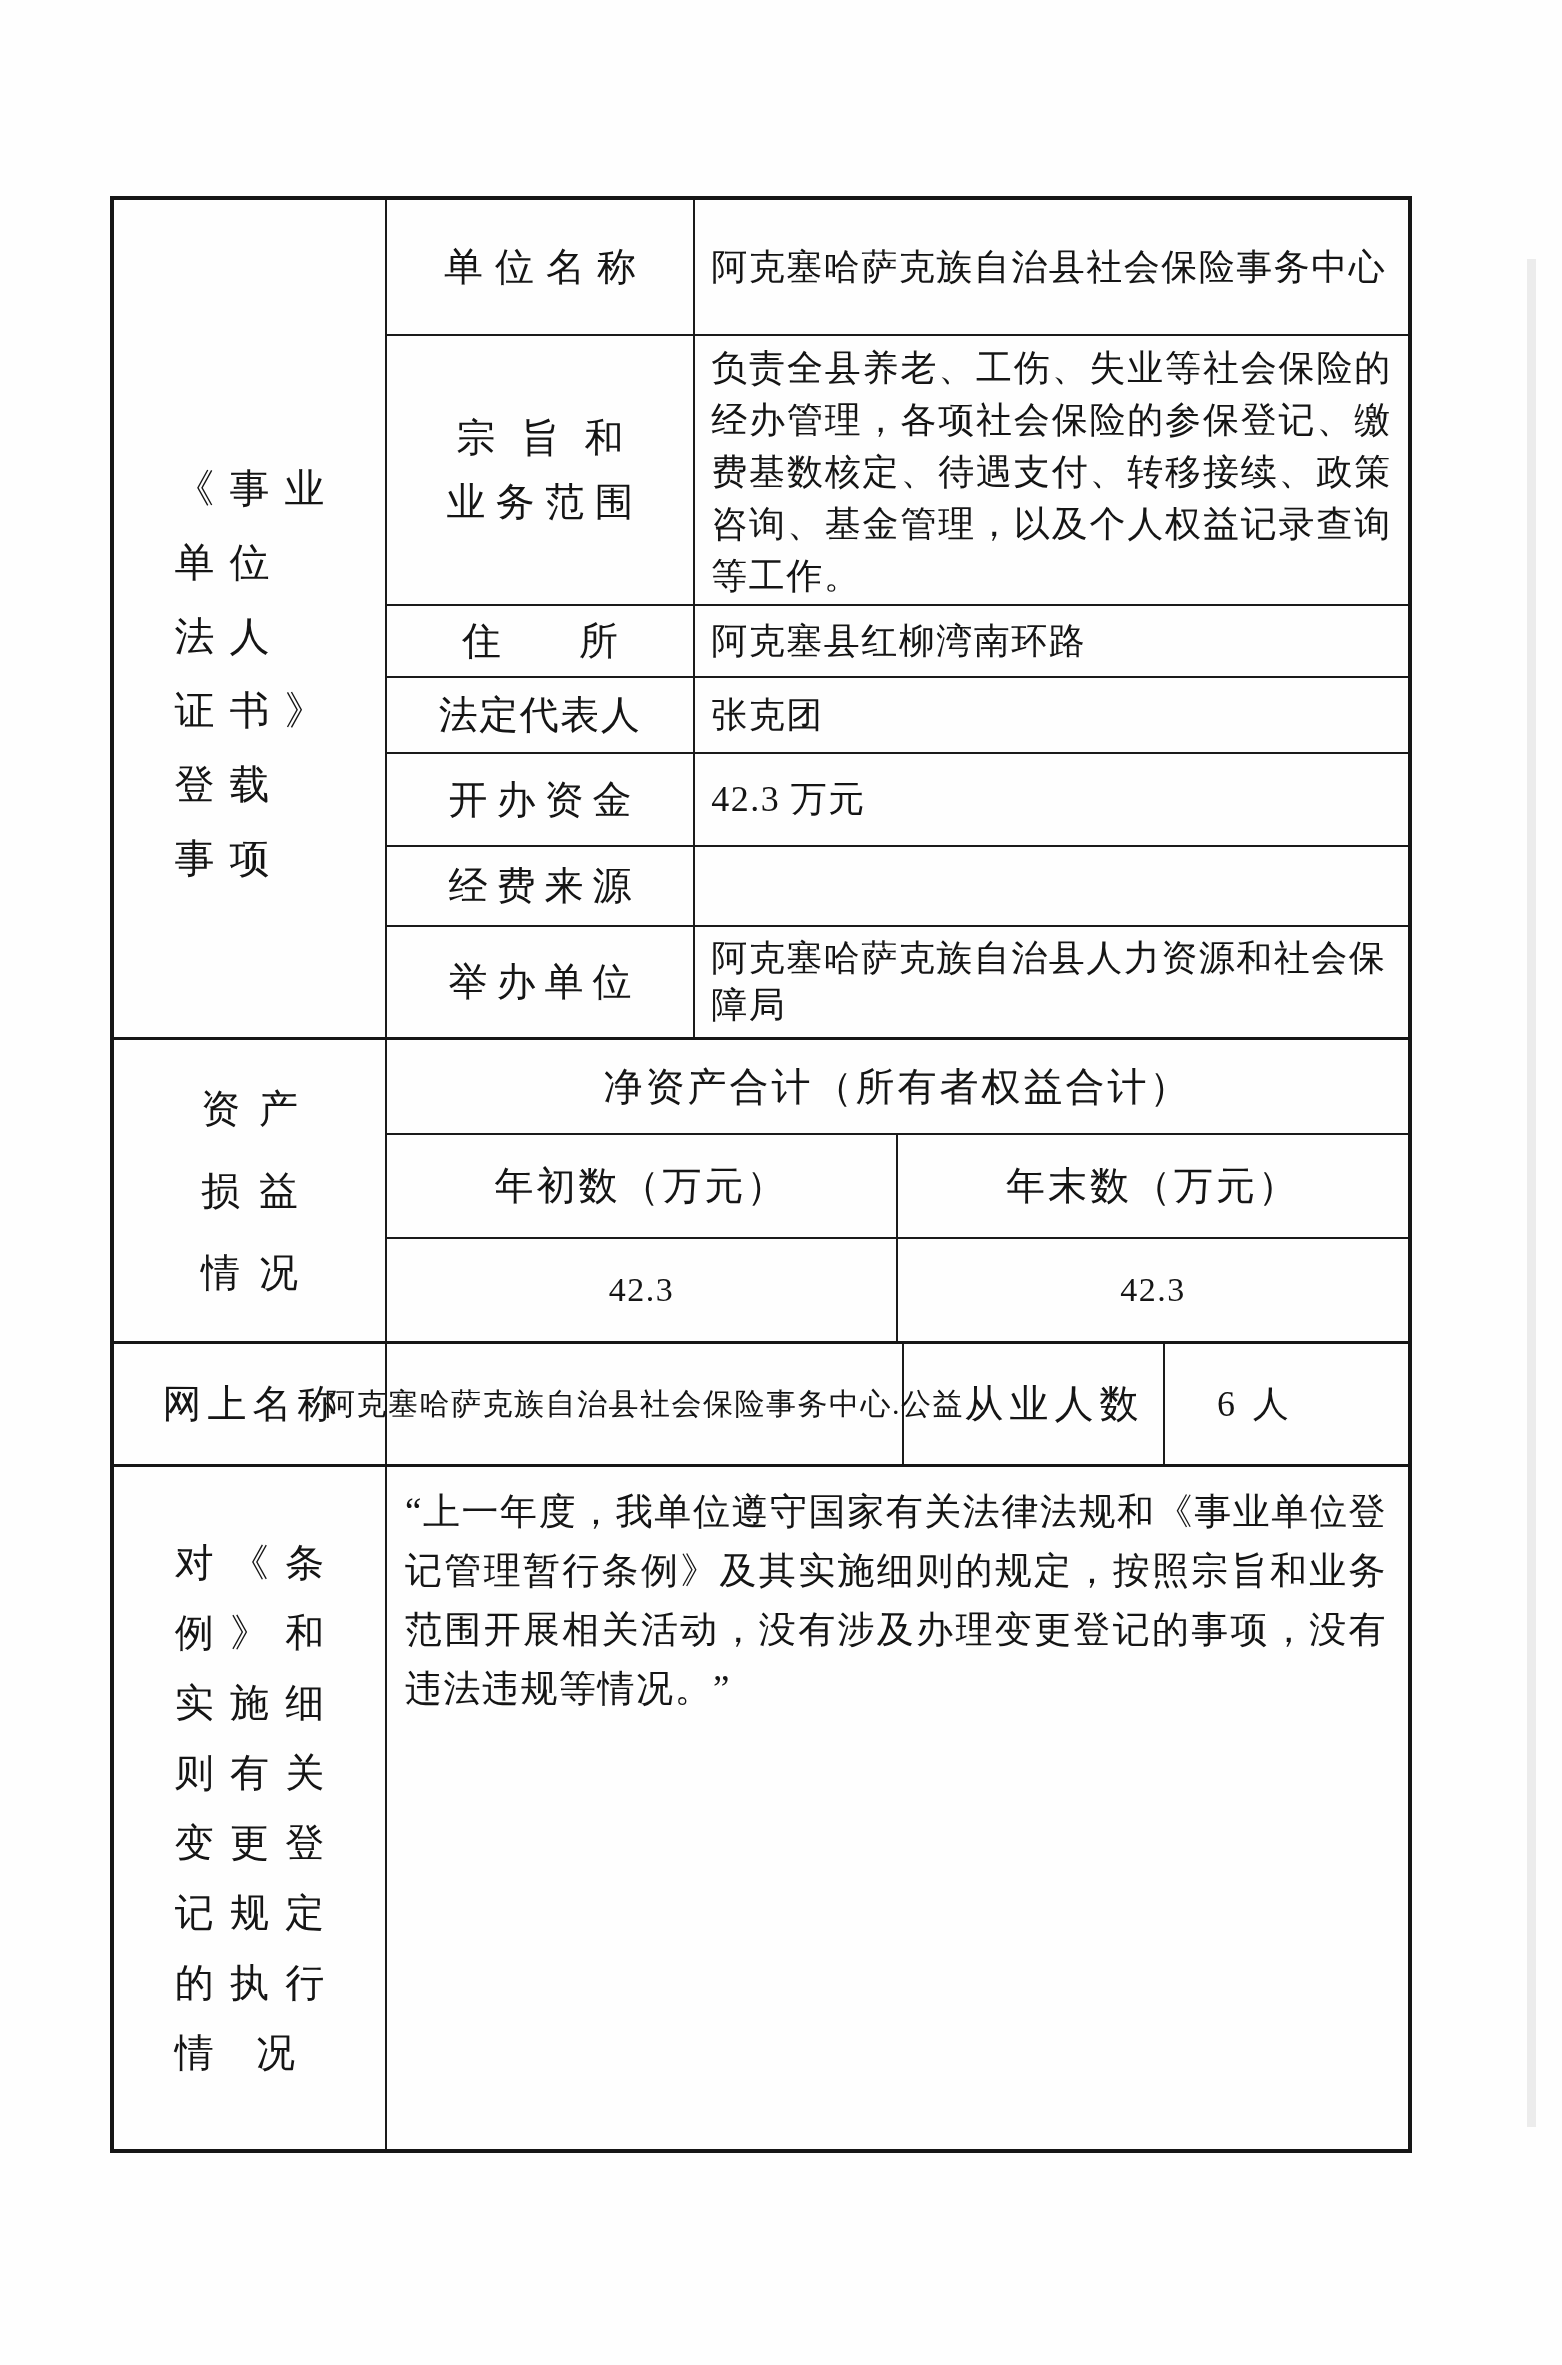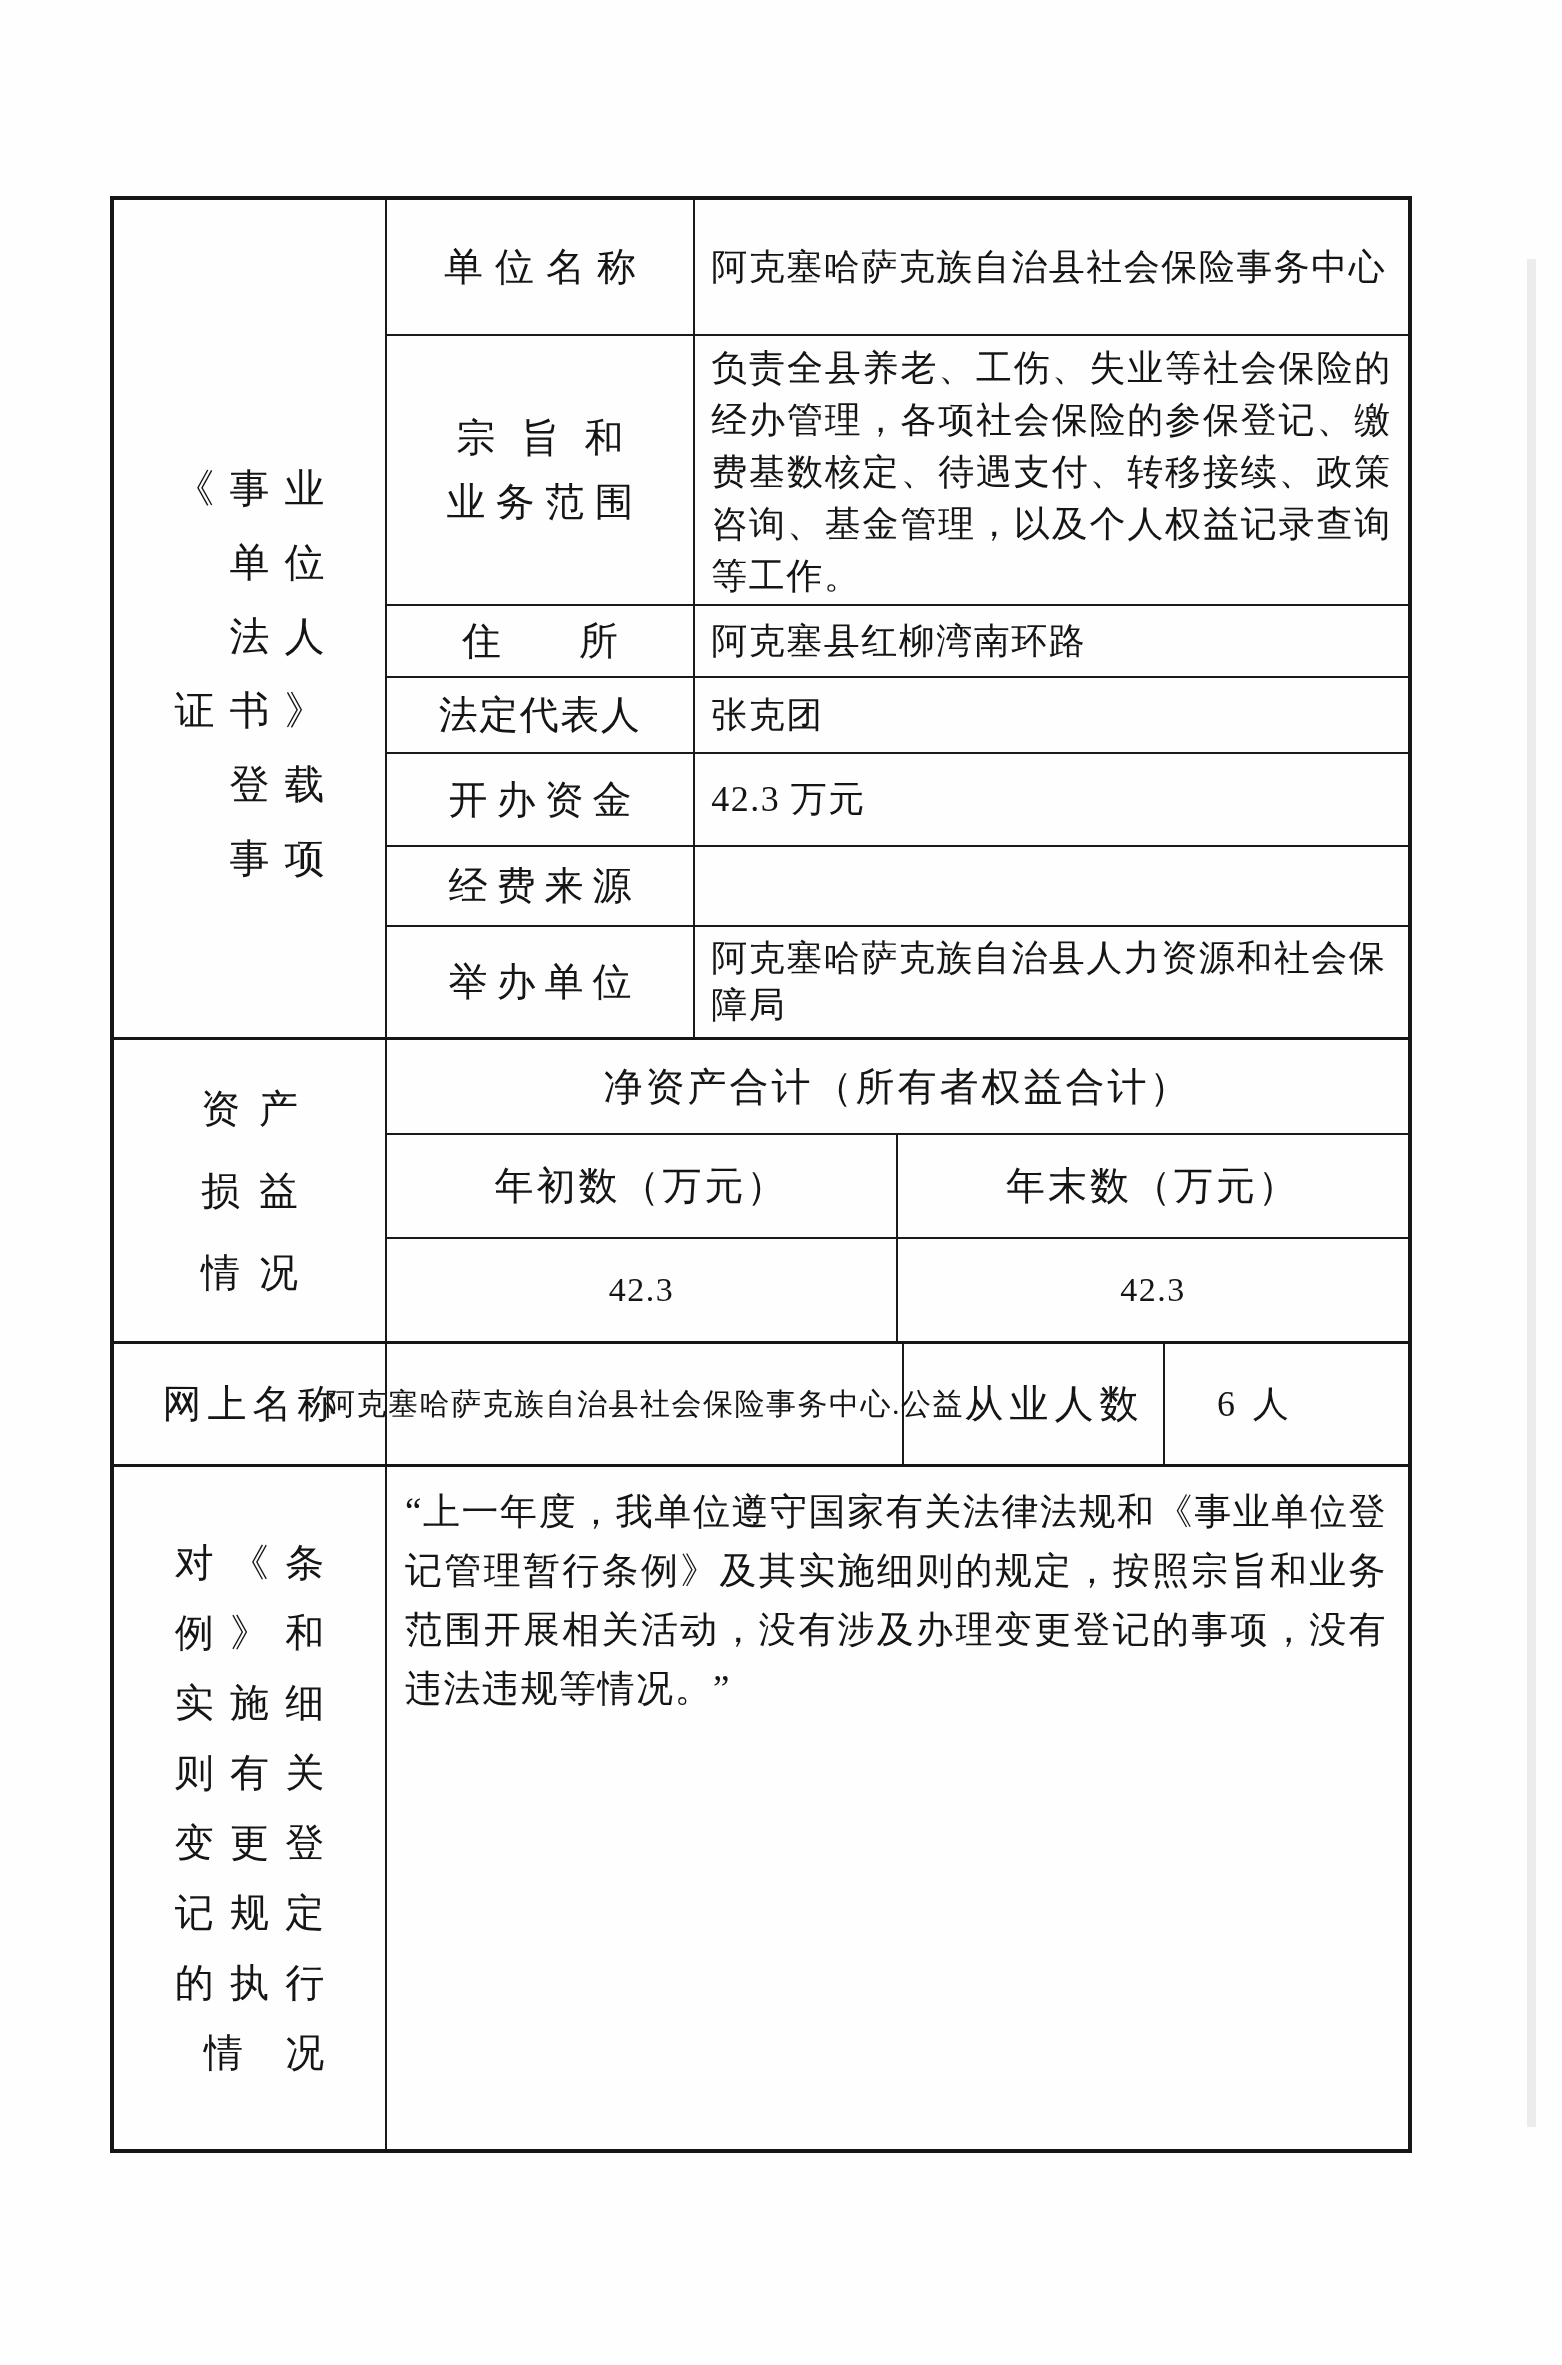--- a/index.html
+++ b/index.html
@@ -23,21 +23,21 @@
   .bb3{border-bottom:2.2px solid #1a1a1a;}
   .bb5{border-bottom:3.7px solid #161616;}
   .br3{border-right:2.2px solid #1a1a1a;}
   .cell{box-sizing:border-box;display:flex;align-items:center;justify-content:center;}
   .colA{width:273px;flex:0 0 273px;display:flex;flex-direction:column;align-items:center;justify-content:center;box-sizing:border-box;}
   .stack{flex:1;display:flex;flex-direction:column;box-sizing:border-box;min-width:0;}
   .row{display:flex;box-sizing:border-box;}
   .labelcell{width:308px;flex:0 0 308px;}
   .valuecell{flex:1;justify-content:flex-start;padding-left:16.3px;padding-right:16.3px;min-width:0;font-family:Liberation Serif, serif;}
   
-  .vlineblock{display:flex;flex-direction:column;align-items:flex-end;}
+  .vlineblock{display:flex;flex-direction:column;align-items:flex-start;}
   .certline{font-size:40px;line-height:74px;letter-spacing:15px;padding-left:15px;white-space:nowrap;}
   .assetline{font-size:39px;line-height:82px;letter-spacing:19px;padding-left:19px;white-space:nowrap;}
   .compline{font-size:39px;line-height:70px;letter-spacing:16.3px;padding-left:16.3px;white-space:nowrap;}
   .lbl{font-size:39px;white-space:nowrap;}
   .ls16{letter-spacing:12px;padding-left:12px;}
   .ls12{letter-spacing:9px;padding-left:9px;}
   .ls8{letter-spacing:6px;padding-left:6px;}
   .ls2{letter-spacing:1.5px;}
   .val{font-size:36px;letter-spacing:1.5px;line-height:47px;}
   .purpose-label{display:flex;flex-direction:column;align-items:center;}

